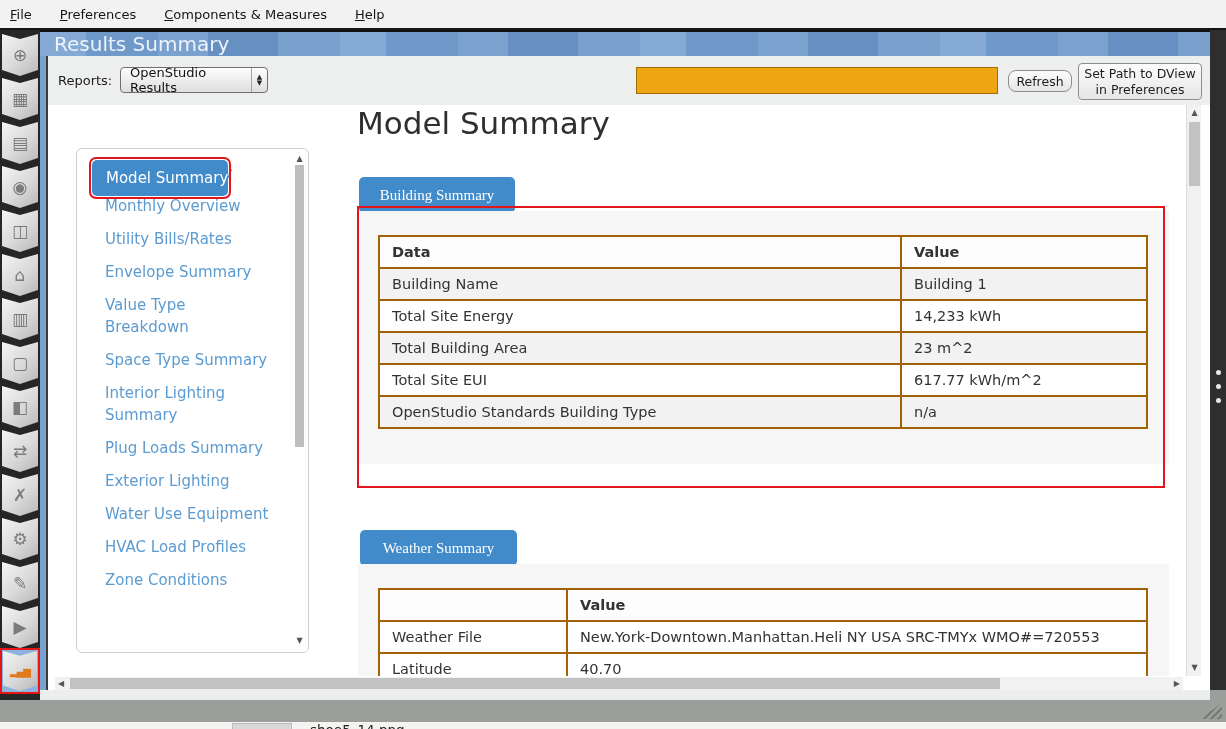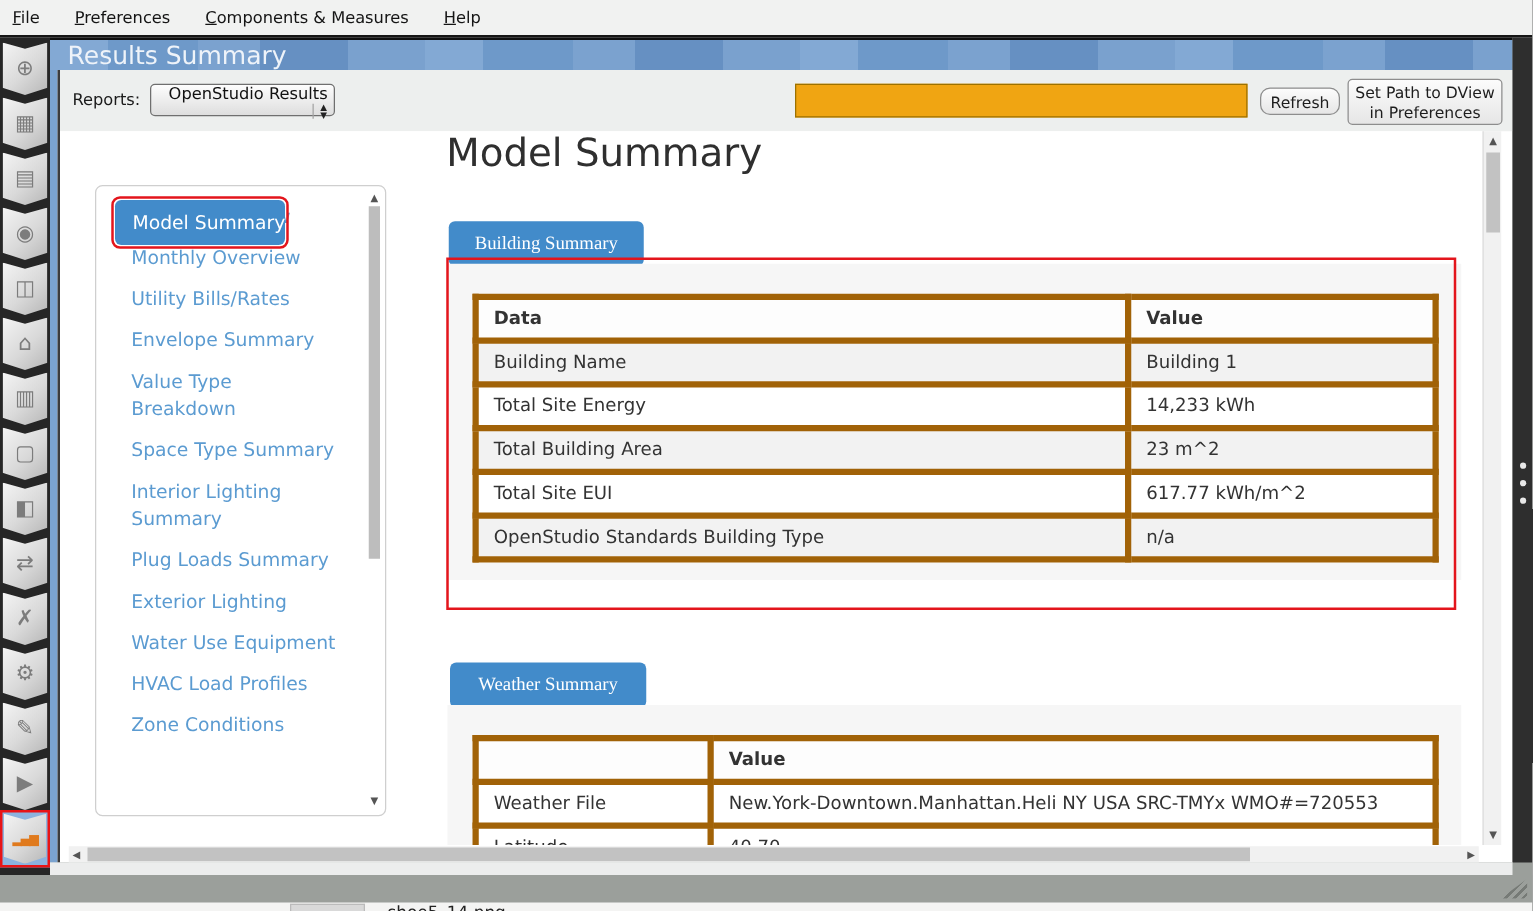--- a/index.html
+++ b/index.html
@@ -32,21 +32,21 @@
   .winbody   { position:absolute; left:40px; top:56px; width:1170px; height:634px; background:#fff; }
   .leftblue  { position:absolute; left:40px; top:56px; width:6px; height:634px; background:#7ba3cf; }
   .leftdark  { position:absolute; left:46px; top:56px; width:2px; height:634px; background:#3c3c3c; }
   .bottomedge{ position:absolute; left:40px; top:690px; width:1170px; height:10px; background:#eceded; }
 
   
   .toolbar { position:absolute; left:48px; top:56px; width:1162px; height:49px; background:#edefee; }
   .reports-label { position:absolute; left:10px; top:17px; font-size:13px; font-weight:normal; color:#1b1b1b; }
   .reports-select { position:absolute; left:72px; top:11px; width:148px; height:26px; border:1px solid #6f6f6f;
                     border-radius:4px; background:linear-gradient(#fdfdfd,#dedede); display:flex; align-items:center;
-                    font-size:13px; color:#111; padding-left:9px;flex-direction:column; }
+                    font-size:13px; color:#111; padding-left:9px; }
   .spin { margin-left:auto; width:17px; height:100%; border-left:1px solid #a3a3a3; display:flex; flex-direction:column;
           align-items:center; justify-content:center; font-size:7px; line-height:6px; color:#222; }
   .orangebar { position:absolute; left:588px; top:11px; width:362px; height:27px; background:#f0a512; border:1px solid #9c7100; }
   .btn { border:1px solid #8d8d8d; border-radius:3px; background:linear-gradient(#fcfcfc,#e6e6e6);
          color:#1d1d1d; display:flex; align-items:center; justify-content:center; text-align:center; }
   .refresh-btn { position:absolute; left:960px; top:14px; width:64px; height:22px; font-size:12.5px; border-radius:8px; }
   .dview-btn { position:absolute; left:1030px; top:7px; width:124px; height:37px; font-size:12.5px;
                line-height:1.25; white-space:pre; border-radius:4px; }
 
   
@@ -70,21 +70,21 @@
   .tab-building { left:311px; top:72px; width:156px; height:36px; }
   .tab-weather  { left:312px; top:425px; width:157px; height:36px; }
   .panel { position:absolute; background:#f6f6f6; }
   .panel-building { left:310px; top:106px; width:811px; height:253px; }
   .panel-weather  { left:310px; top:459px; width:811px; height:112px; }
   .annot { position:absolute; border:2px solid #e3151c; }
   .annot-building { left:309px; top:101px; width:808px; height:282px; }
 
   table.os { position:absolute; border-collapse:collapse; background:#fff; font-size:14.5px; color:#333;
              table-layout:fixed; }
-  table.os th, table.os td { border:5px solid #a16207; padding:7px 12px; text-align:left; font-weight:normal;
+  table.os th, table.os td { border:2px solid #a16207; padding:7px 12px; text-align:left; font-weight:normal;
                              overflow:hidden; white-space:nowrap; }
   table.os th { font-weight:bold; background:#fdfdfd; }
   .tbl-building { left:330px; top:130px; width:768px; }
   .tbl-building tbody tr:nth-child(odd) td { background:#f2f2f2; }
   .tbl-weather { left:330px; top:483px; width:768px; }
 
   
   .vscroll { position:absolute; left:1186px; top:105px; width:15px; height:571px; background:#f1f1f1; border-left:1px solid #dcdcdc; }
   .vscroll .arrow { position:absolute; left:0; width:15px; text-align:center; font-size:8px; color:#555; }
   .vscroll .thumb { position:absolute; left:2px; top:17px; width:11px; height:64px; background:#c2c2c2; }

